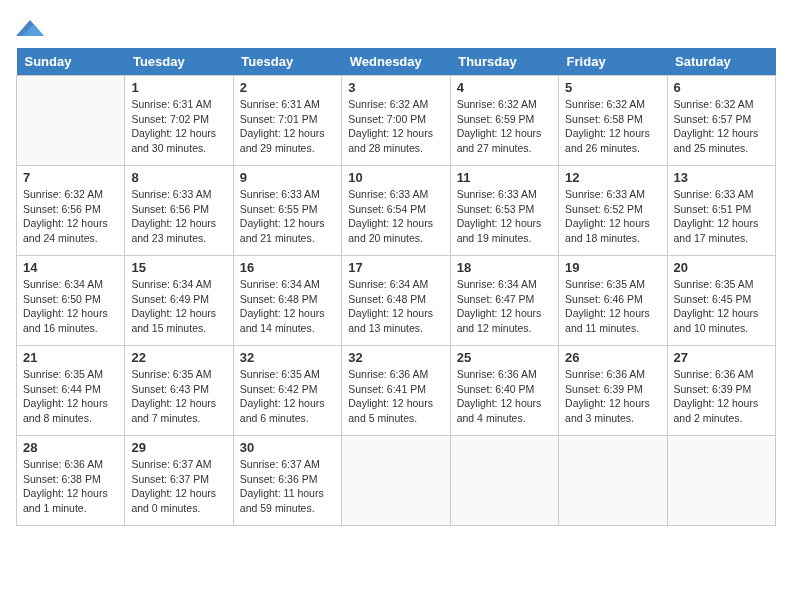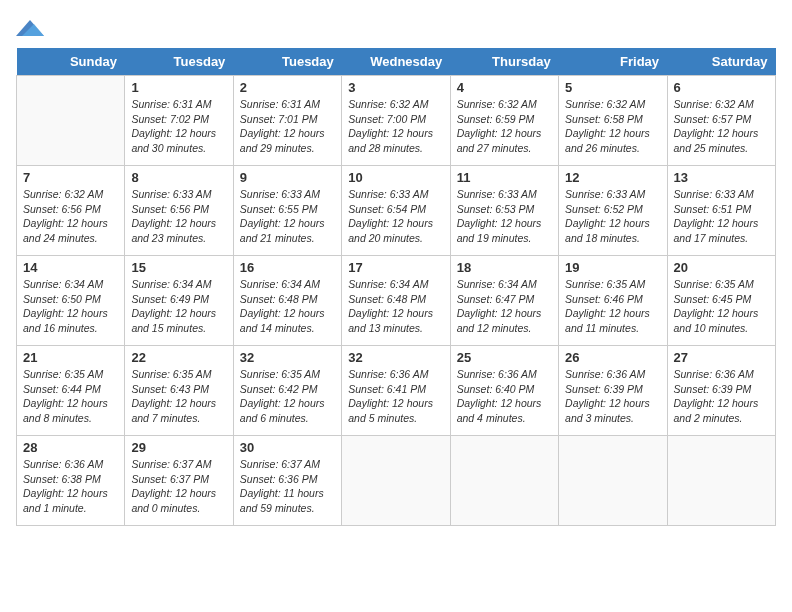--- a/index.html
+++ b/index.html
@@ -48,21 +48,21 @@
       color: #555;
     }
     table {
       width: 100%;
       border-collapse: collapse;
       font-size: 11px;
     }
     th {
       background-color: #3a7fc1;
       color: #fff;
-      text-align: right;
+      text-align: left;
       padding: 6px 8px;
       font-size: 13px;
       font-weight: bold;
     }
     td {
       border: 1px solid #ccc;
       vertical-align: top;
       padding: 4px 6px;
       width: 108px;
       min-height: 80px;
@@ -75,21 +75,20 @@
       font-size: 13px;
       font-weight: bold;
       color: #333;
       display: block;
       margin-bottom: 2px;
     }
     .day-info {
       color: #333;
       font-size: 10.5px;
       line-height: 1.4;
-      font-style: italic;
     }
   </style>
 </head>
 <body>
 
 <div class="header-area">
   <div class="logo">
     <svg class="logo-icon" viewBox="0 0 28 24" xmlns="http://www.w3.org/2000/svg">
       <polygon points="0,20 14,4 28,20" fill="#2a6ebb" opacity="0.85"></polygon>
       <polygon points="6,20 18,8 28,20" fill="#5aaee8" opacity="0.7"></polygon>

